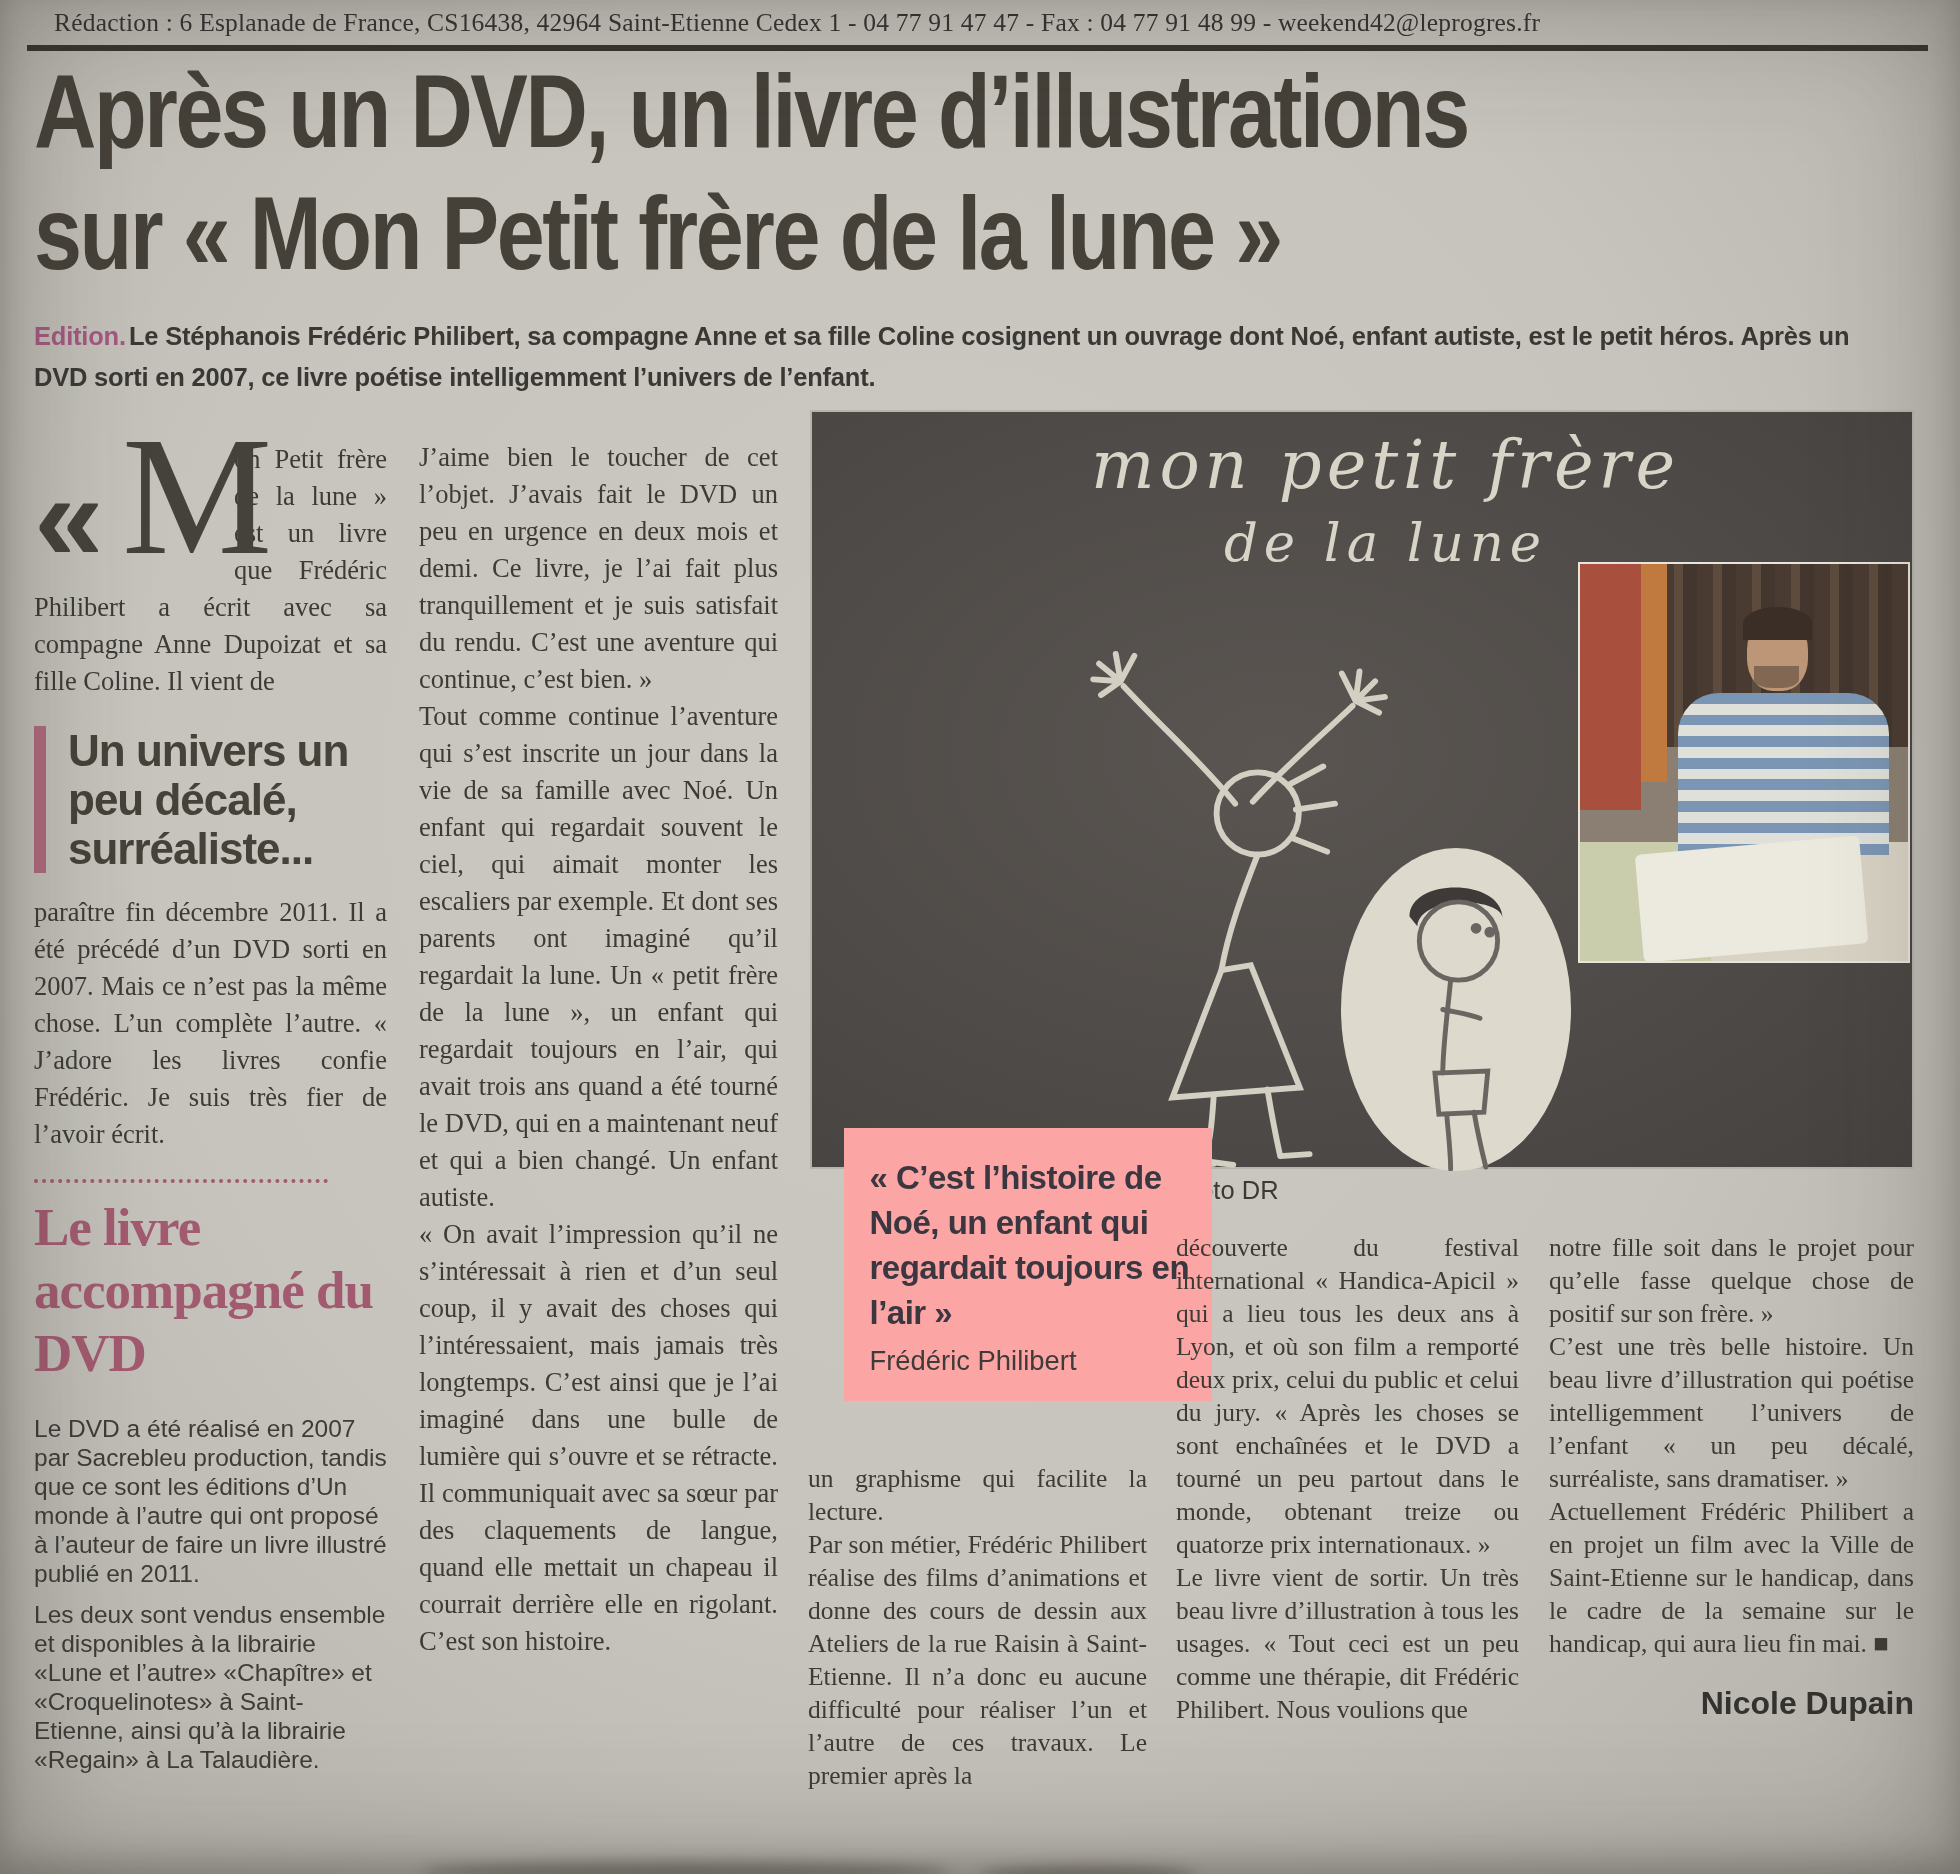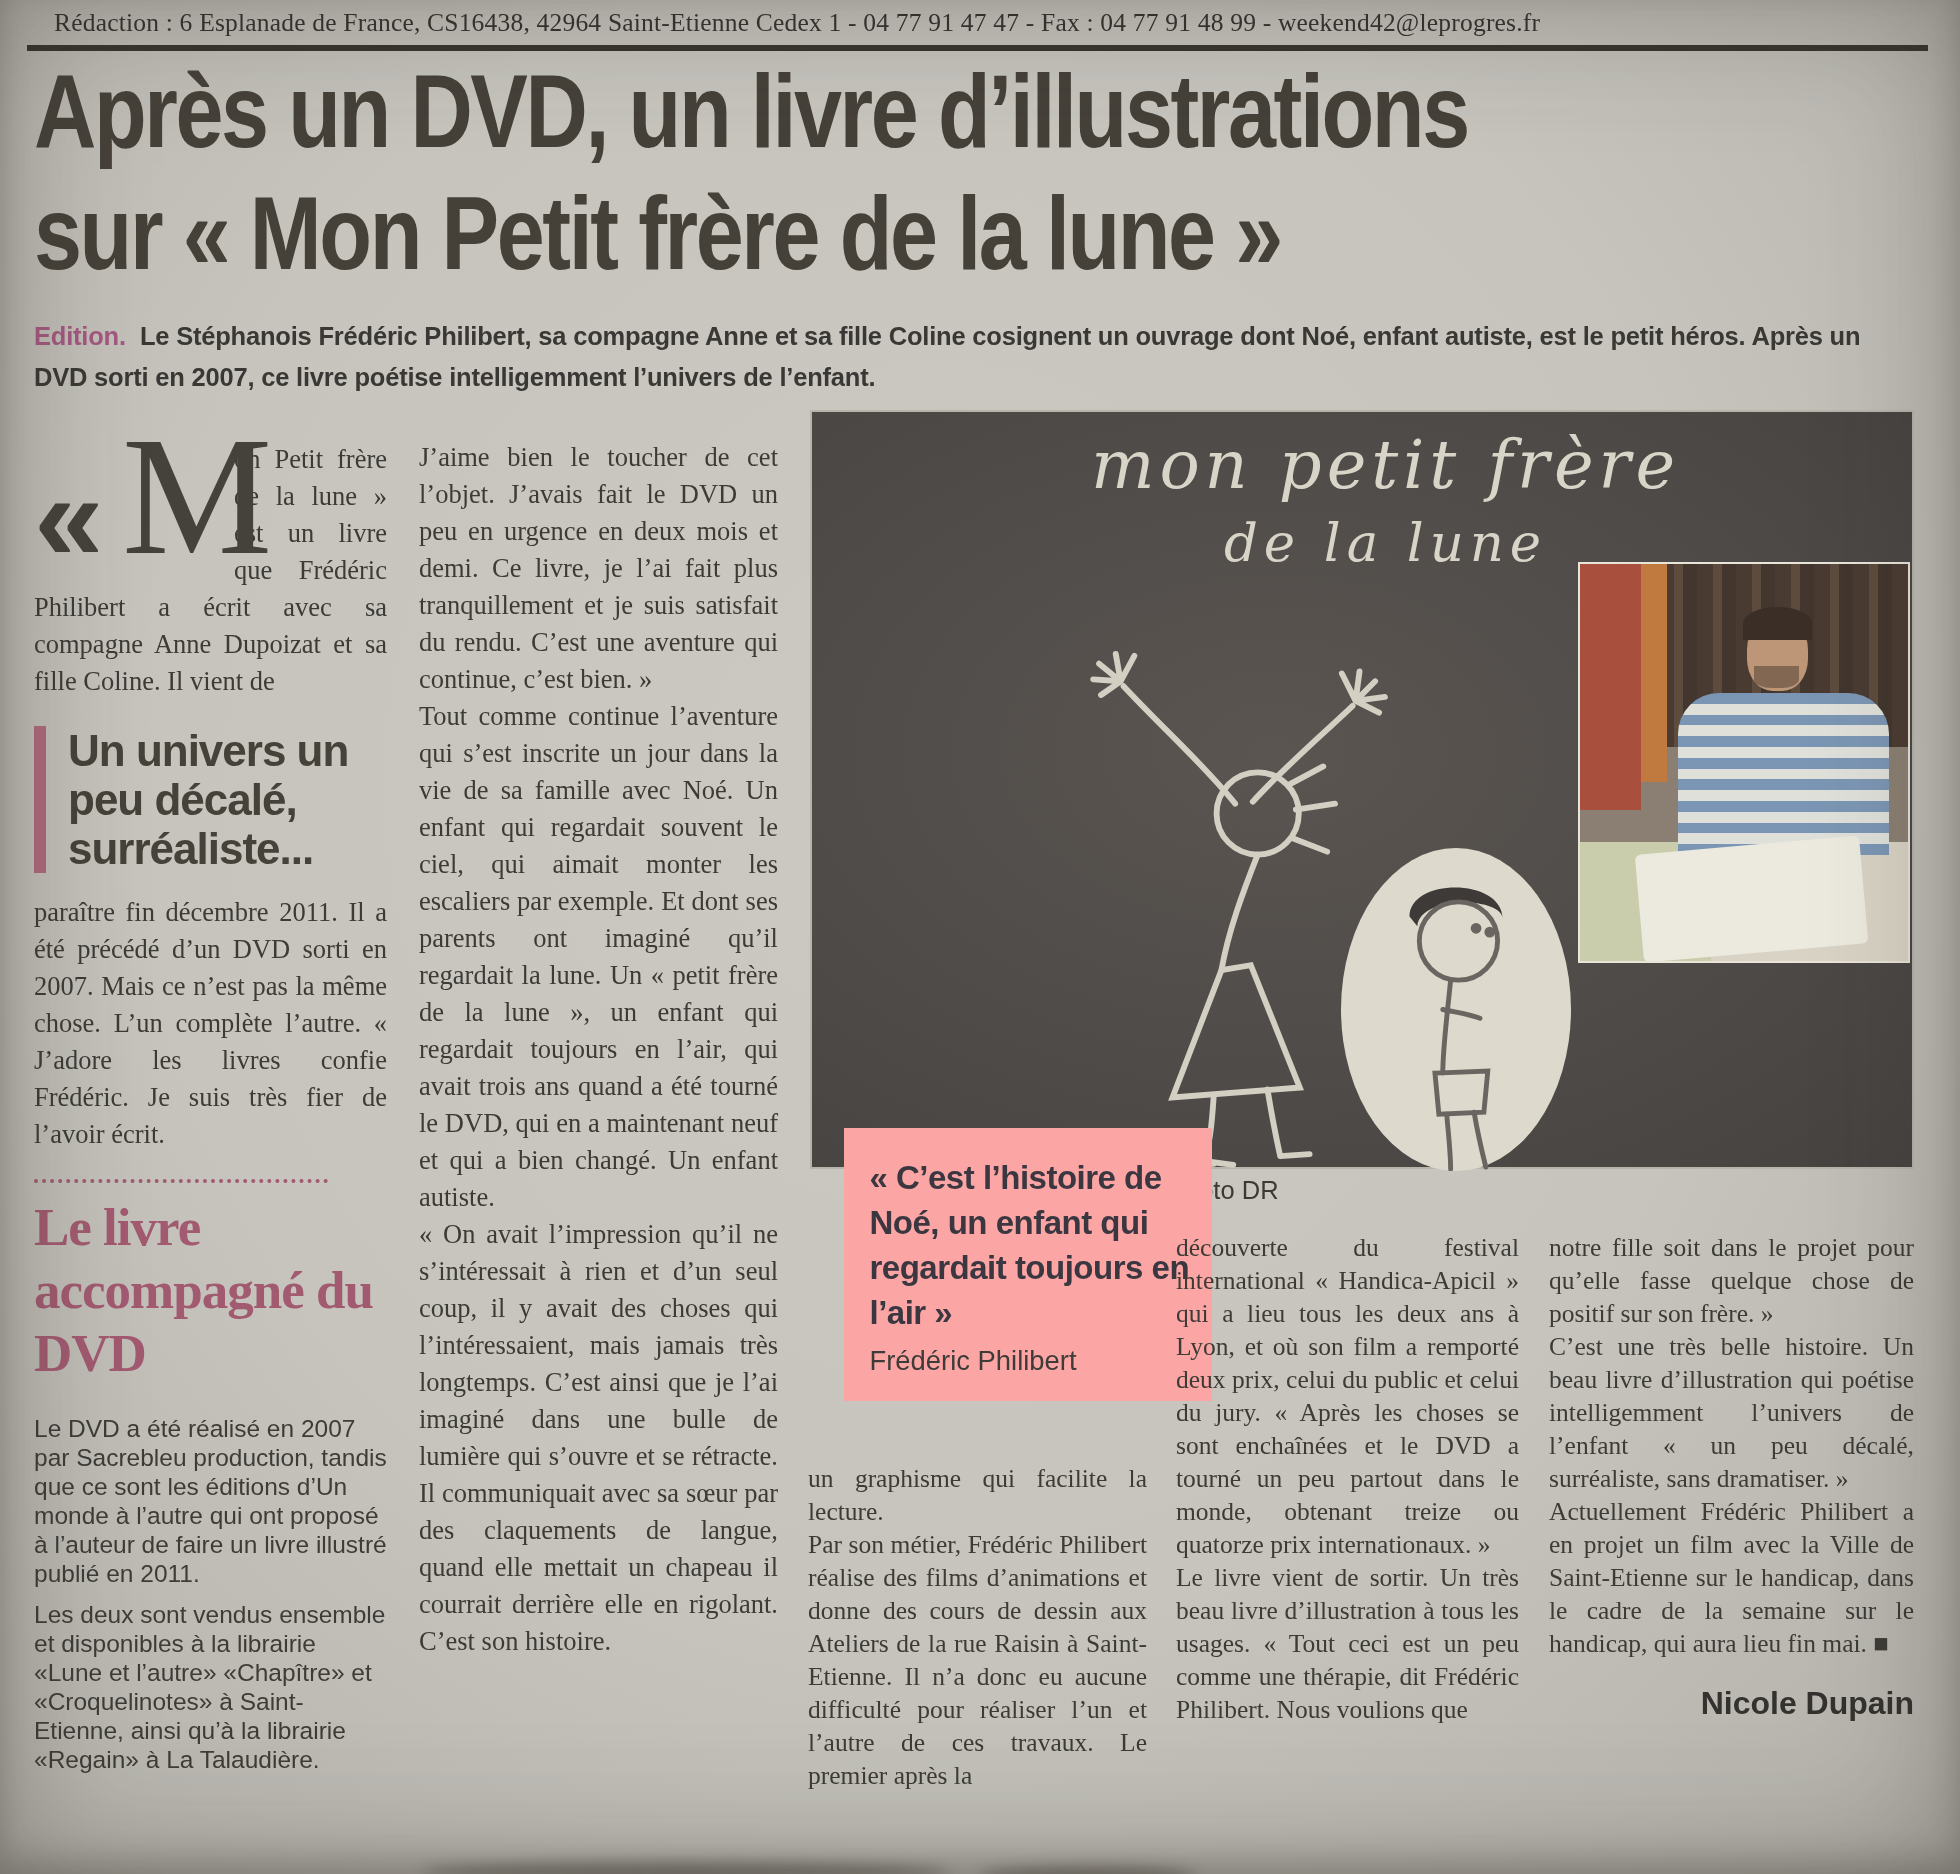--- a/index.html
+++ b/index.html
@@ -15,21 +15,21 @@
   .masthead-rule{position:absolute;top:45px;left:27.4px;width:1901px;height:5.9px;background:#37342f;}
   
   .headline{position:absolute;top:51px;left:34px;width:1950px;
     font-family:"Liberation Sans", sans-serif;font-weight:bold;font-size:104px;line-height:1.17;
     color:#454139;letter-spacing:-2.9px;transform:scaleX(.83);transform-origin:left top;}
   .headline span{display:block;}
   
   .standfirst{position:absolute;top:316px;left:34px;width:1862px;
     font-family:"Liberation Sans", sans-serif;font-weight:bold;font-size:25.5px;line-height:1.6;
     color:#3a3834;letter-spacing:-0.2px;}
-  .kicker{color:#a45880;padding-right:14px;}
+  .kicker{color:#a45880;padding-right:3px;}
   
   .col{position:absolute;text-align:justify;}
   .col p{margin:0;}
   .col1{left:34px;top:441px;width:353px;font-size:26.5px;line-height:37px;}
   .col2{left:419px;top:439px;width:359px;font-size:26.5px;line-height:37px;}
   .col3{left:808px;top:1462px;width:339px;font-size:25.5px;line-height:33px;}
   .col4{left:1176px;top:1231px;width:343px;font-size:25.5px;line-height:33px;}
   .col5{left:1549px;top:1231px;width:365px;font-size:25.5px;line-height:33px;}
   .bigquote{float:left;width:86px;height:112px;position:relative;}
   .bigquote span{position:absolute;top:13.7px;left:0;font-family:"Liberation Sans",sans-serif;

